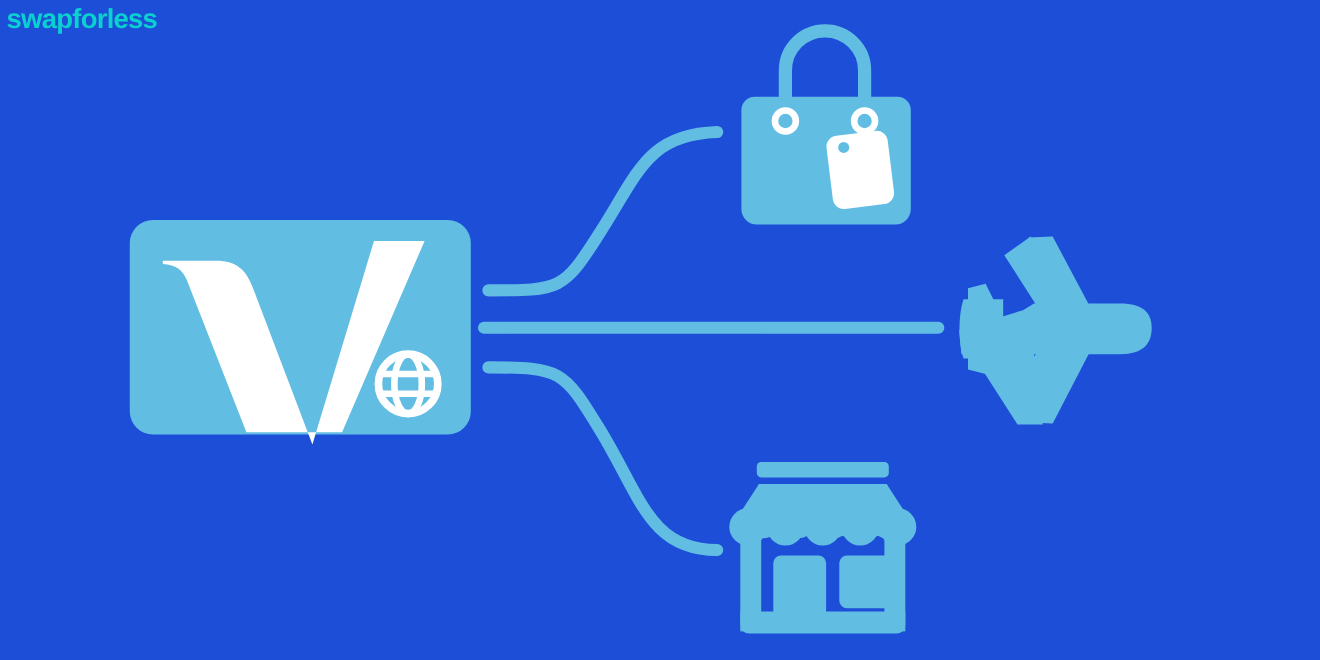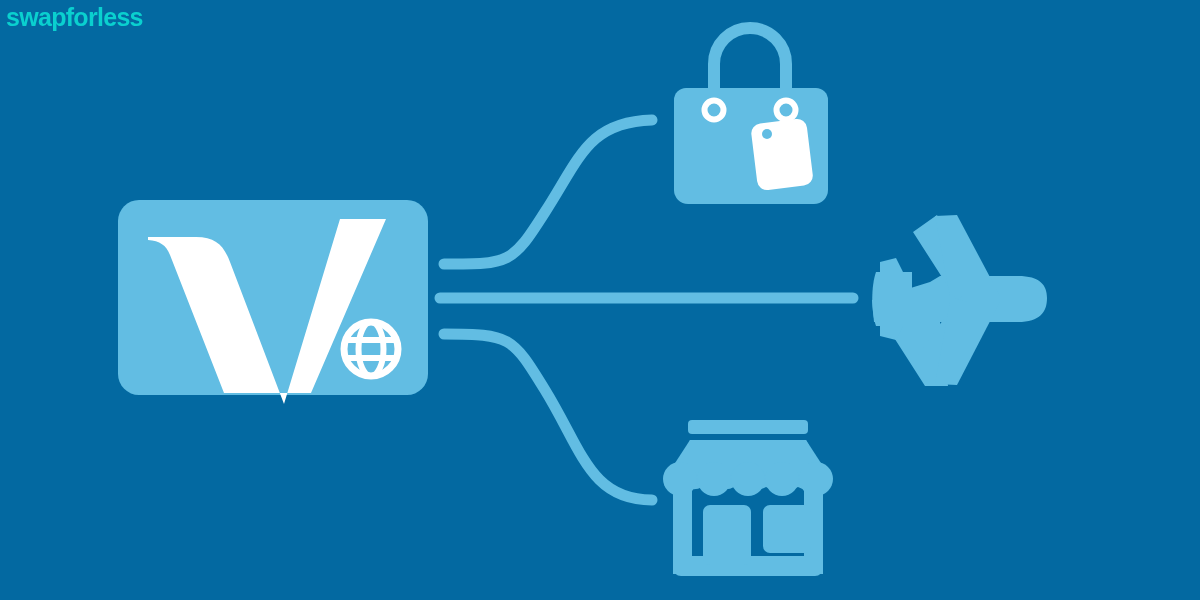--- a/index.html
+++ b/index.html
@@ -33,21 +33,21 @@
     letter-spacing: -0.7px;
     line-height: 1;
     color: #0ad0cf;
     user-select: none;
     white-space: nowrap;
   }
 </style>
 </head>
 <body>
 
-<div id="stage" style="background: #0369a1;">
+<div id="stage" style="background: #1d4ed8;">
 
   <div id="watermark" style="color: rgb(10, 208, 207);">swapforless</div>
 
   <svg id="diagram-svg" viewBox="0 0 1200 600">
 
     <g>
 
       <path d="M 444 264
                C 510 264, 512 264, 545 212
                C 580 158, 588 122, 652 120" fill="none" stroke="#62bde3" stroke-width="11" stroke-linecap="round" stroke-linejoin="round"></path>

